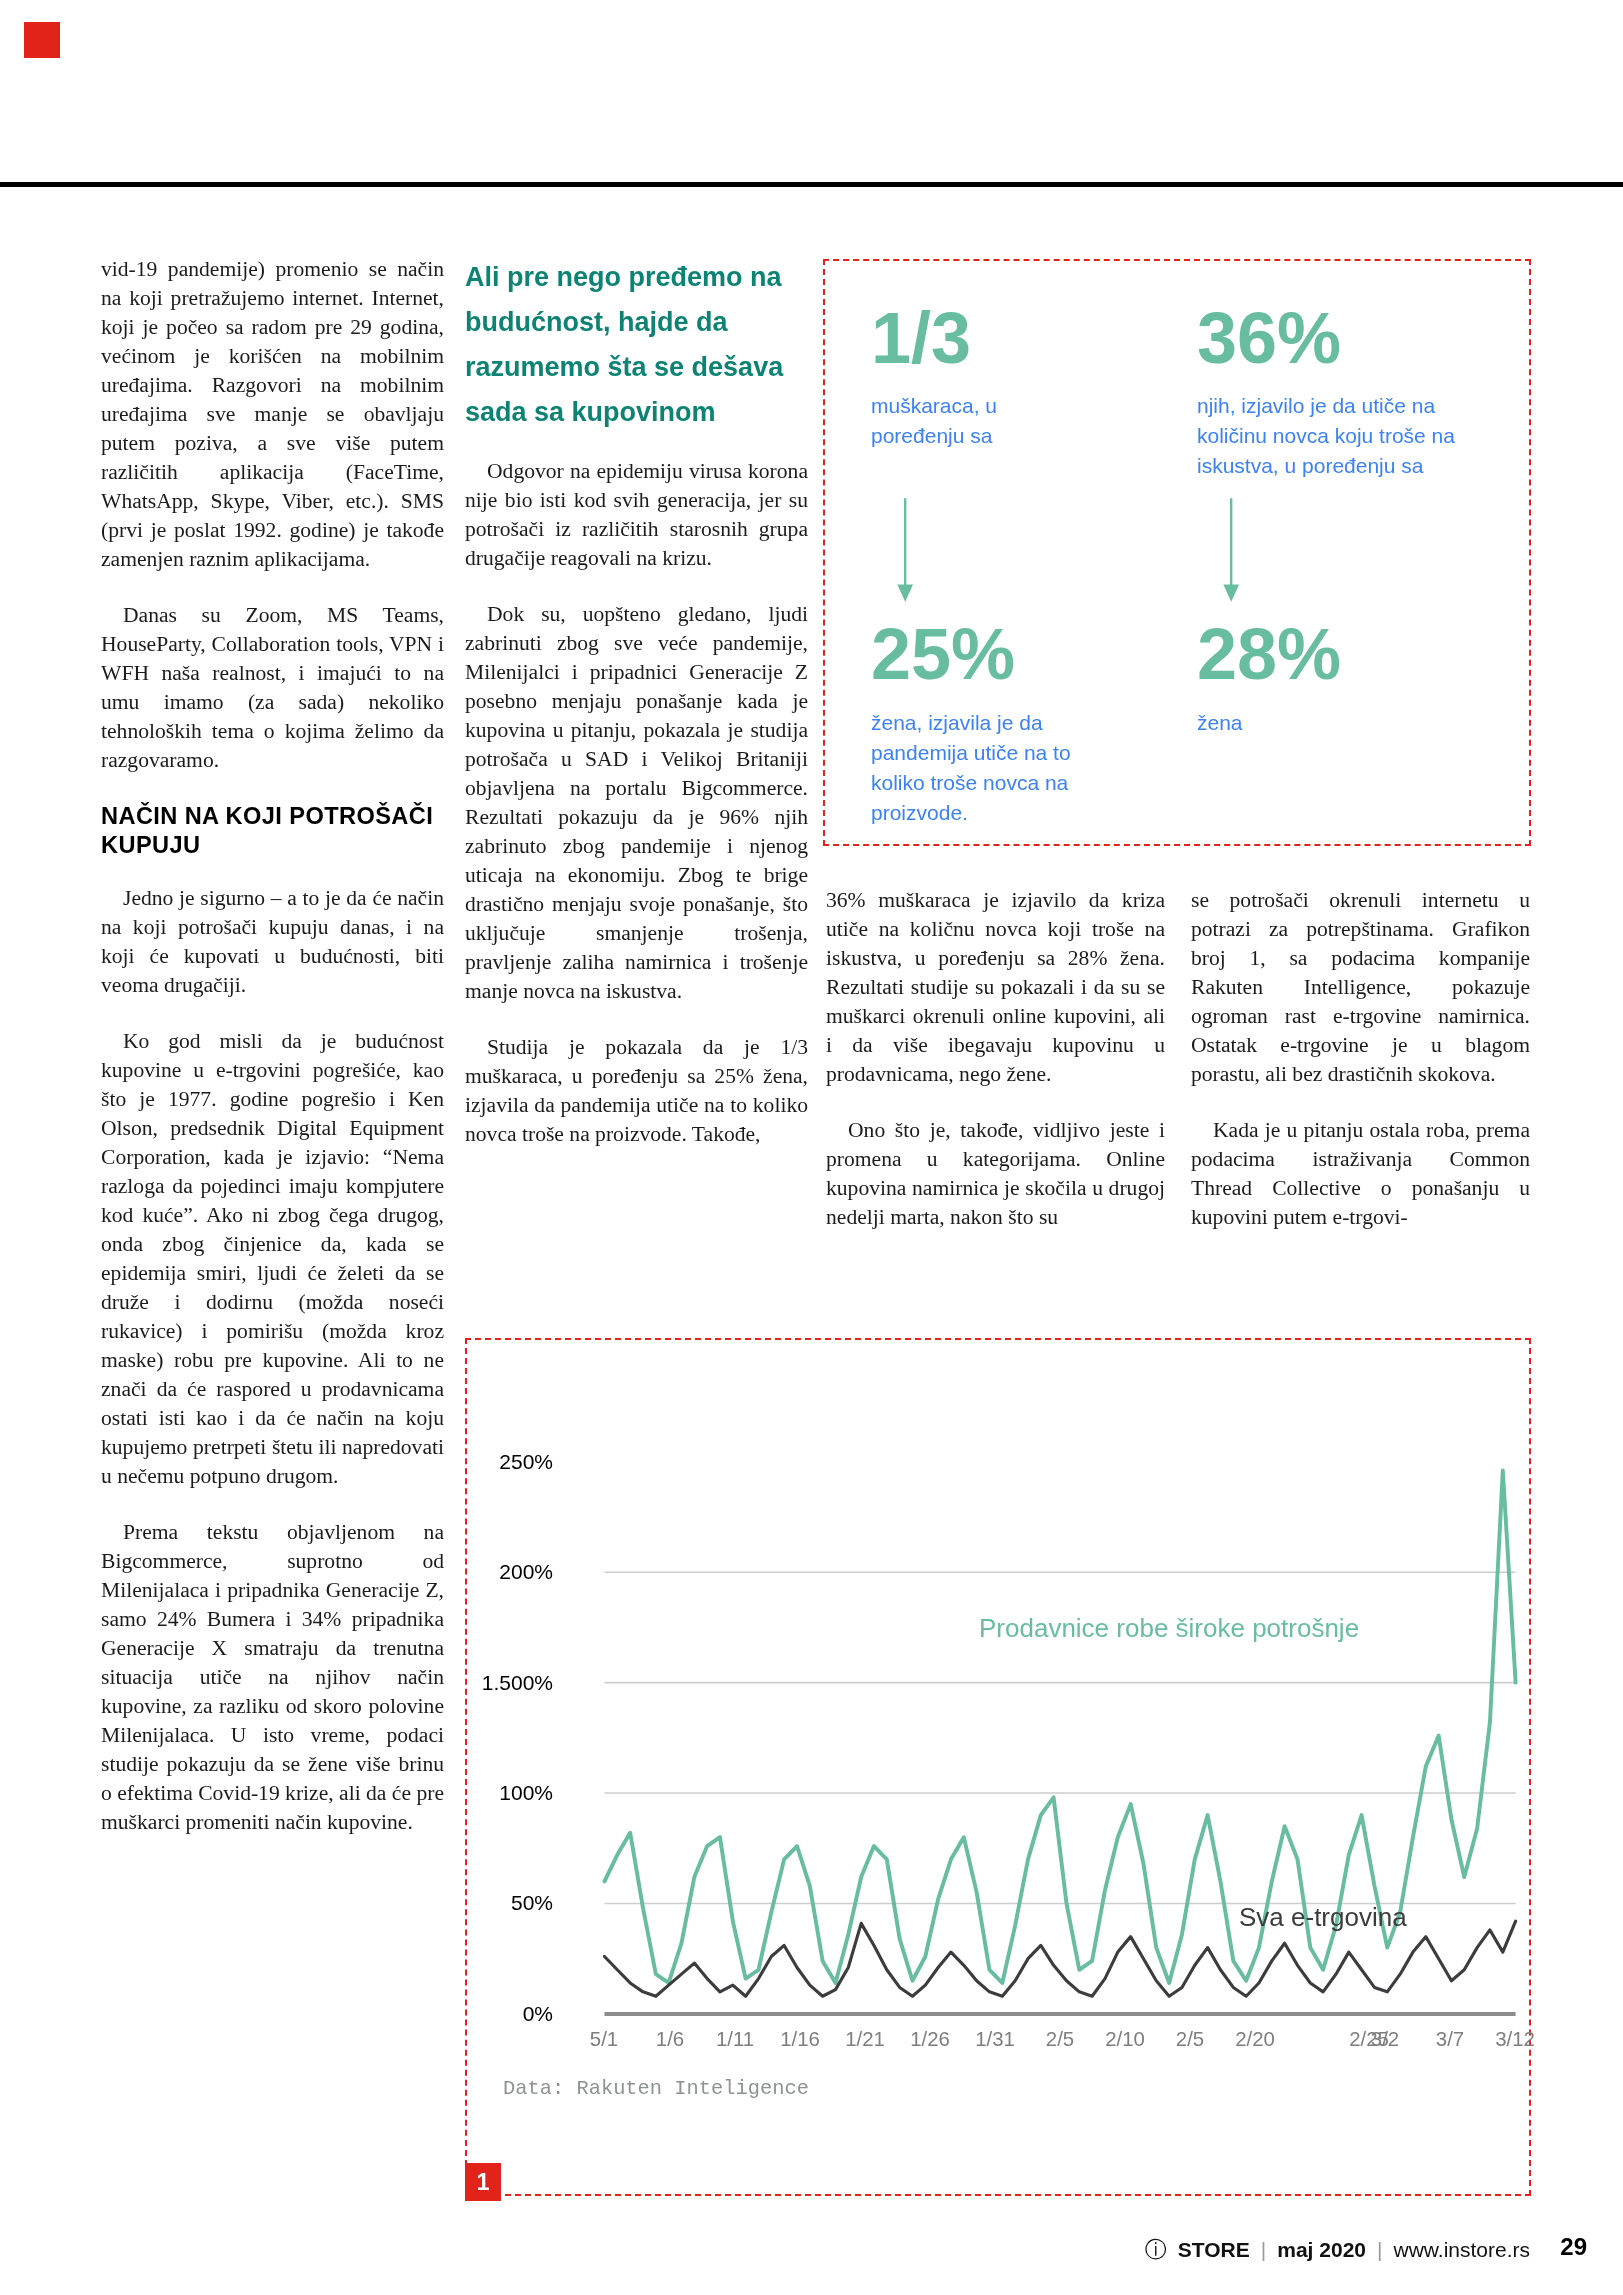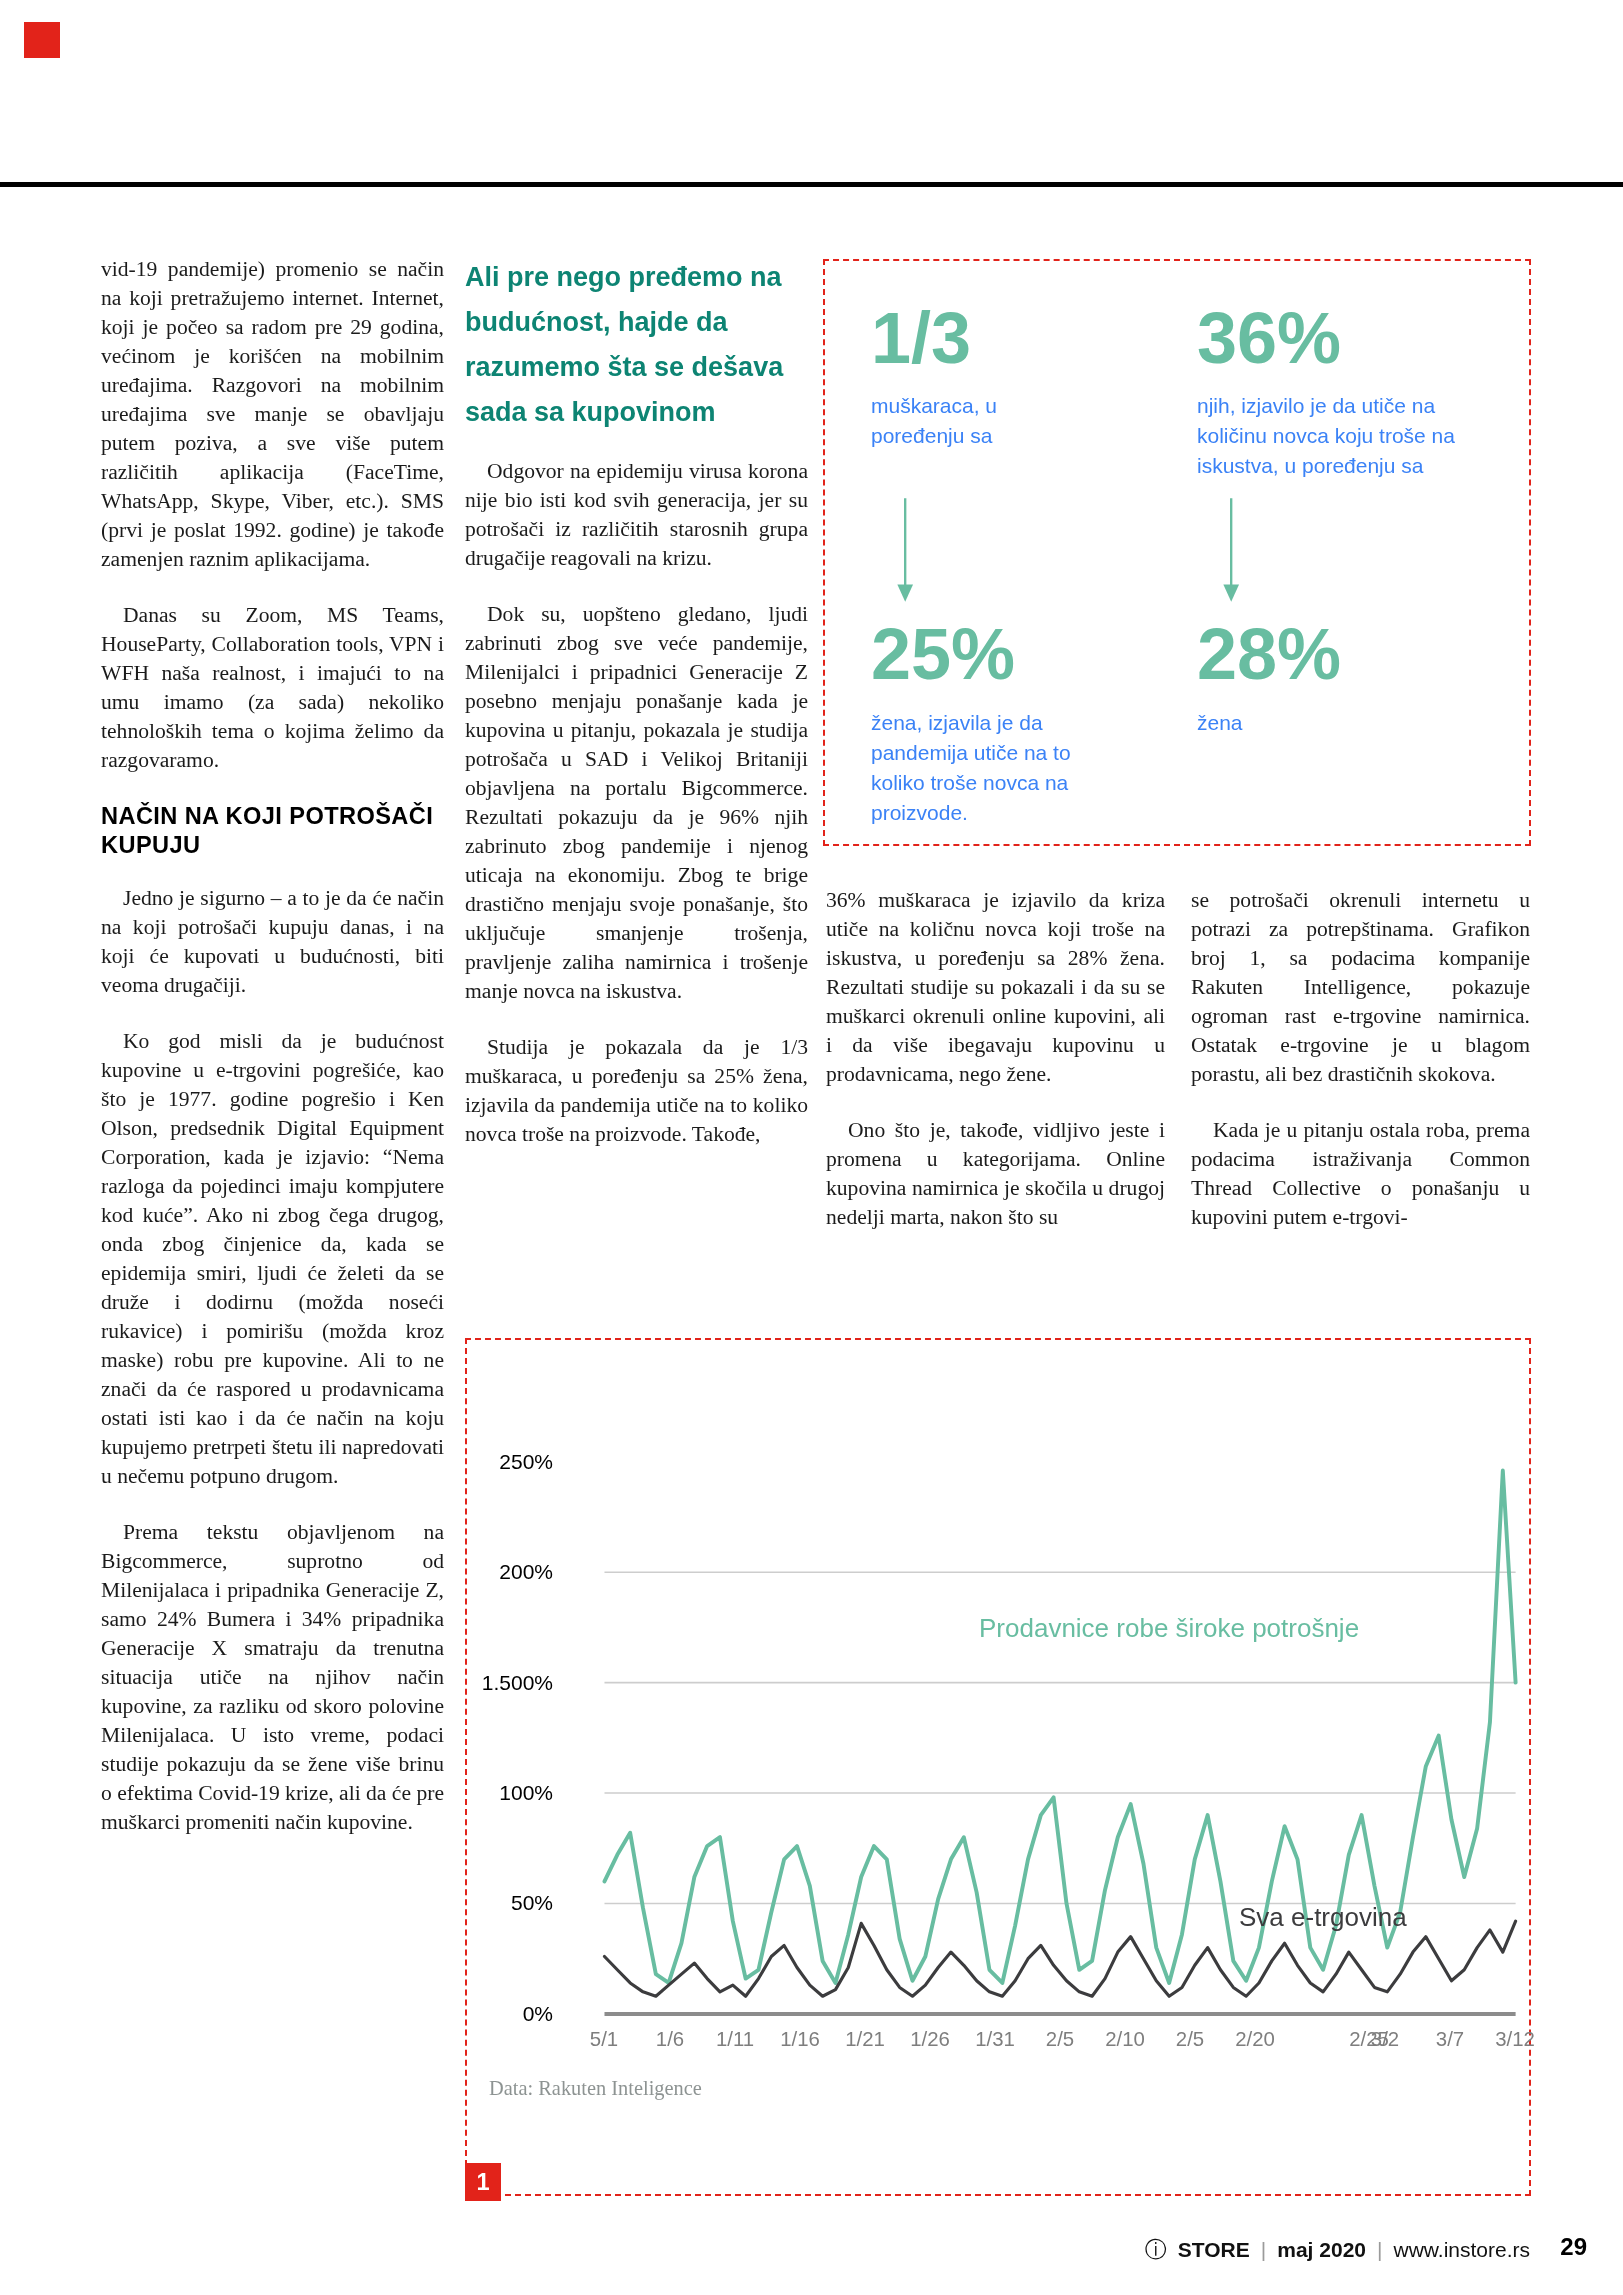--- a/index.html
+++ b/index.html
@@ -49,21 +49,21 @@
     position:absolute; left:0; width:86px; text-align:right; transform:translateY(-50%);
     font-family:"Liberation Sans", sans-serif; font-size:21px; color:#000000;
   }
   .x-tick {
     position:absolute; top:688px; transform:translateX(-50%);
     font-family:"Liberation Sans", sans-serif; font-size:20.4px; color:#7e7e7e;
   }
   .series-label { position:absolute; font-family:"Liberation Sans", sans-serif; font-size:26px; }
   .series-label.s0 { color:#68bda1; left:512px; top:273px; }
   .series-label.s1 { color:#3c3c3e; left:772px; top:562px; }
-  .chart-source { position:absolute; left:22px; top:737px; font-family:Liberation Serif, serif; font-size:20.4px; color:#8d9392; }
+  .chart-source { position:absolute; left:36px; top:737px; font-family:Liberation Mono, monospace; font-size:20.4px; color:#8d9392; }
   .figure-badge {
     position:absolute; left:465px; top:2163px; width:36px; height:38px; background:#e2231a;
     color:#fff; font-family:"Liberation Sans", sans-serif; font-weight:bold; font-size:23.6px;
     display:flex; align-items:center; justify-content:center;
   }
 
   
   .footer-meta {
     position:absolute; top:2235px; right:93px; display:flex; align-items:baseline; gap:11px;
     font-family:"Liberation Sans", sans-serif; font-size:21px; color:#111;

